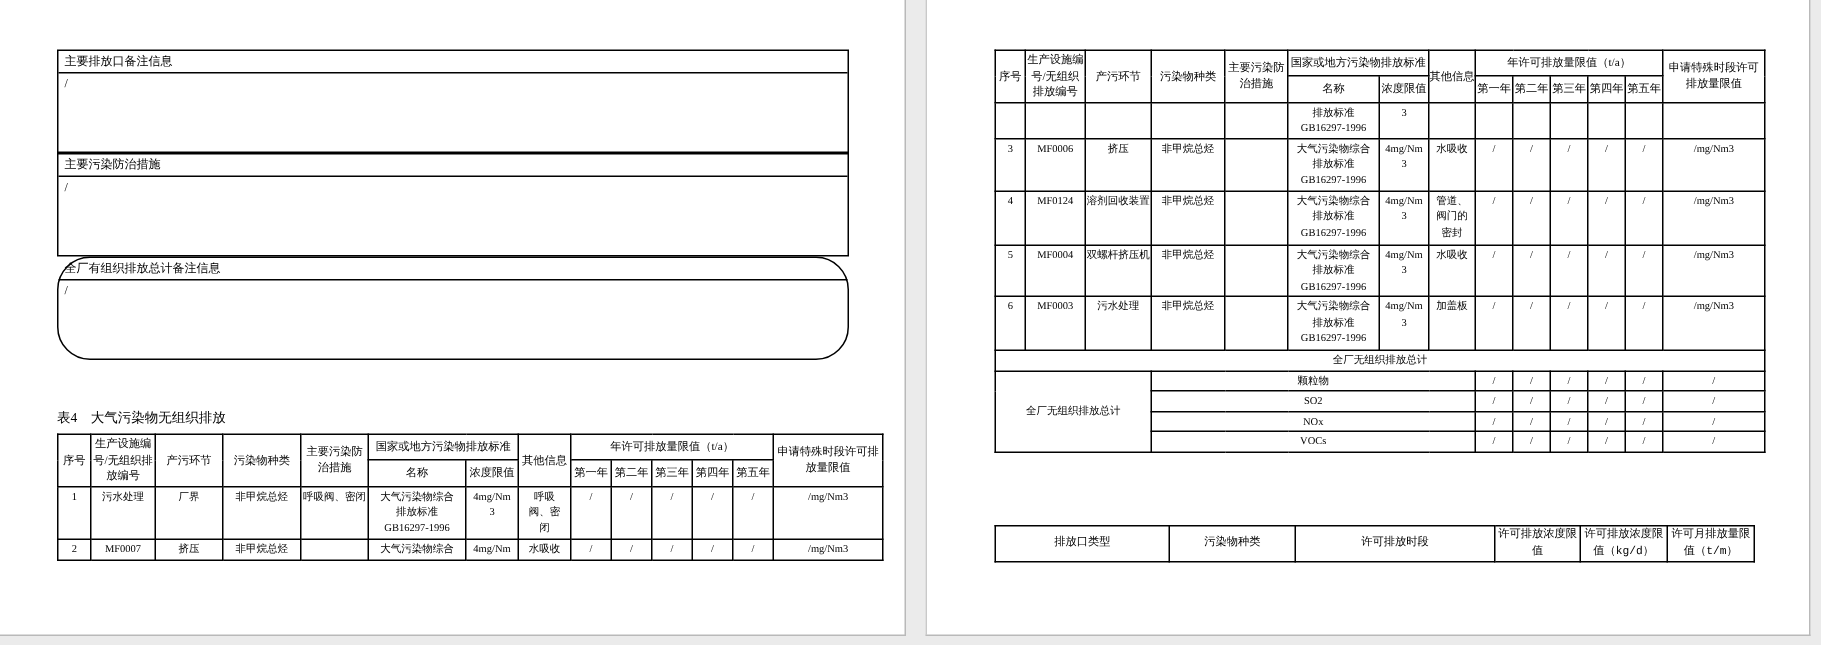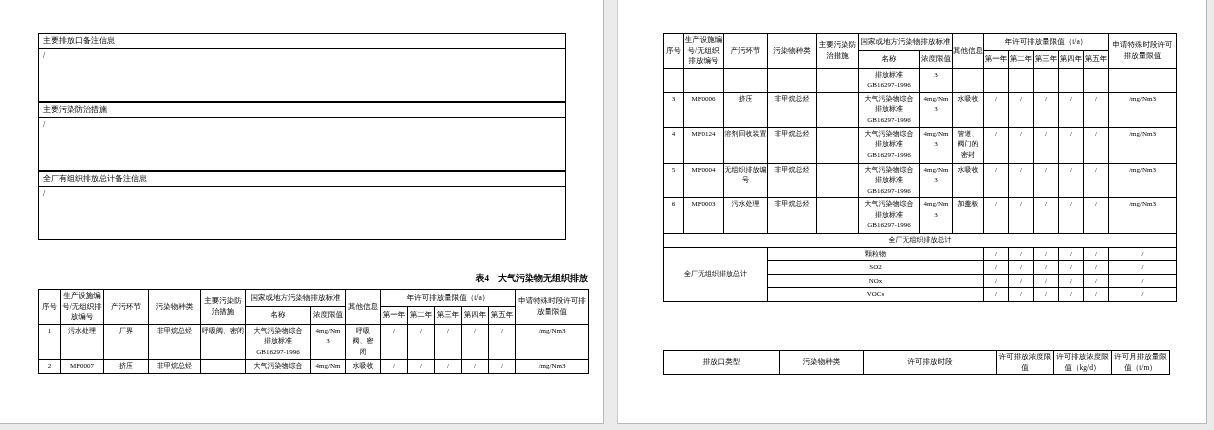--- a/index.html
+++ b/index.html
@@ -11,21 +11,21 @@
   }
   .page{position:absolute;top:0;background:#fff;box-sizing:border-box;}
   .page-left{left:0;width:604px;height:424px;border-right:1px solid #b9b9b9;border-bottom:1px solid #b9b9b9;}
   .page-right{left:617px;width:590px;height:424px;border-right:1px solid #b9b9b9;border-bottom:1px solid #b9b9b9;border-left:1px solid #c9c9c9;}
 
   .remark-box{position:absolute;left:38px;width:528px;border:1px solid #000;box-sizing:border-box;background:#fff;}
   .remark-label{font-size:8px;line-height:12px;padding:1px 4px;border-bottom:1px solid #000;}
   .remark-content{font-size:8px;line-height:11px;padding:1px 4px;height:50px;}
 
   .heading{position:absolute;font-weight:bold;font-size:13px;letter-spacing:1px;white-space:nowrap;}
-  .tbl-title{position:absolute;font-weight:bold;font-size:9px;text-align:right;white-space:pre;}
+  .tbl-title{position:absolute;font-weight:normal;font-size:9px;text-align:left;white-space:pre;}
 
   table.grid{border-collapse:collapse;table-layout:fixed;position:absolute;background:#fff;}
   .grid th,.grid td{
     border:1px solid #000;
     font-size:7.5px;line-height:10.5px;
     text-align:center;padding:1px 0;
     white-space:pre-line;word-break:break-all;overflow:hidden;
     font-weight:normal;
   }
   .grid th{vertical-align:middle;}
@@ -41,21 +41,21 @@
   <div class="remark-box" style="top:33px;">
     <div class="remark-label">主要排放口备注信息</div>
     <div class="remark-content">/</div>
   </div>
 
   <div class="remark-box" style="top:102px;">
     <div class="remark-label">主要污染防治措施</div>
     <div class="remark-content">/</div>
   </div>
 
-  <div class="remark-box" style="top:171px;">
+  <div class="remark-box" style="top:171px;border-radius:22px;">
     <div class="remark-label">全厂有组织排放总计备注信息</div>
     <div class="remark-content">/</div>
   </div>
 
 
   <div class="tbl-title" style="left:38px;top:272px;width:550px;">表4　大气污染物无组织排放</div>
 
   <table class="grid" style="left:38px;top:289px;width:550px;">
     <colgroup>
       <col style="width:22px">
@@ -228,21 +228,21 @@
       <td>/</td>
       <td>/</td>
       <td>/</td>
       <td>/</td>
       <td>/</td>
       <td>/mg/Nm3</td>
     </tr>
     <tr style="height:31px">
       <td>5</td>
       <td>MF0004</td>
-      <td>无组织排放编号</td>
+      <td>双螺杆挤压机</td>
       <td>非甲烷总烃</td>
       <td></td>
       <td>大气污染物综合
 排放标准
 GB16297-1996</td>
       <td>4mg/Nm
 3</td>
       <td>水吸收</td>
       <td>/</td>
       <td>/</td>
@@ -309,21 +309,21 @@
       <td>/</td>
       <td>/</td>
       <td>/</td>
     </tr>
   </tbody>
     </table>
 
   <div class="heading" style="left:45px;top:304px;margin-top:44px;">（四）特殊情况下许可限值</div>
 
 
-  <table class="grid t5" style="left:45px;top:350px;width:506px;">
+  <table class="grid t5" style="left:45px;top:350px;width:506px;font-family:Liberation Mono, monospace;">
     <colgroup>
       <col style="width:116px">
         <col style="width:84px">
         <col style="width:133px">
         <col style="width:57px">
         <col style="width:58px">
         <col style="width:58px">
     </colgroup>
     <tbody>
         <tr style="height:22px">

